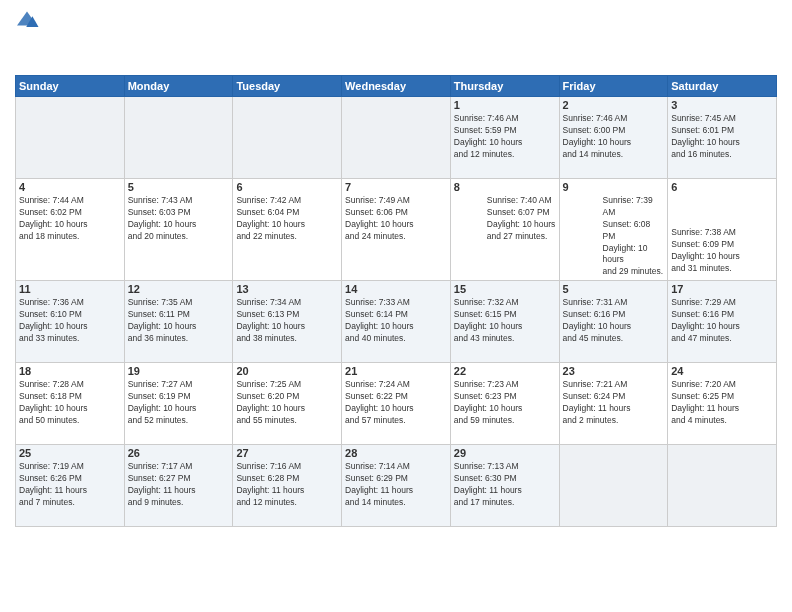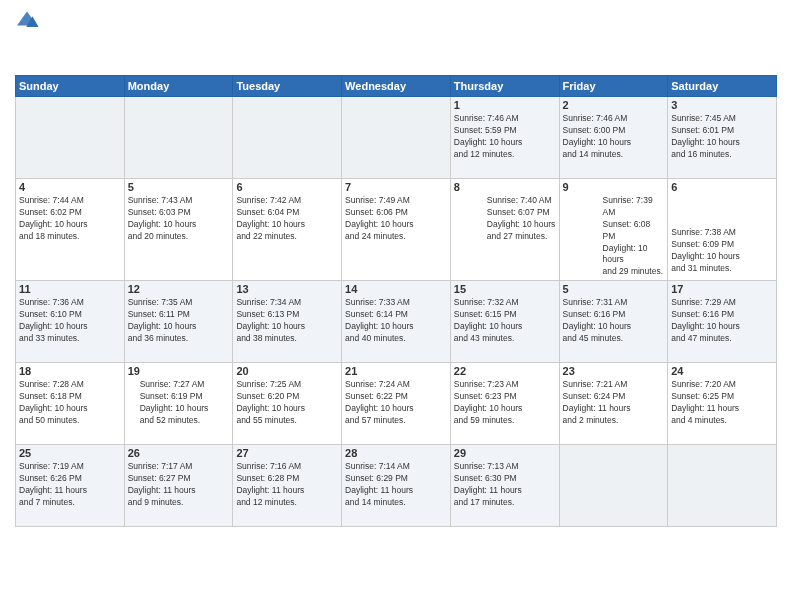--- a/index.html
+++ b/index.html
@@ -267,21 +267,21 @@
         <tr>
           <td>
             <span class="day-number">18</span>
             <div class="day-info" style="white-space: pre-line;">Sunrise: 7:28 AM
 Sunset: 6:18 PM
 Daylight: 10 hours
 and 50 minutes.</div>
           </td>
           <td>
             <span class="day-number">19</span>
-            <div class="day-info" style="white-space: pre-line; margin-left: 12px;">Sunrise: 7:27 AM
+            <div class="day-info" style="white-space: pre-line;">Sunrise: 7:27 AM
 Sunset: 6:19 PM
 Daylight: 10 hours
 and 52 minutes.</div>
           </td>
           <td>
             <span class="day-number">20</span>
             <div class="day-info" style="white-space: pre-line;">Sunrise: 7:25 AM
 Sunset: 6:20 PM
 Daylight: 10 hours
 and 55 minutes.</div>

